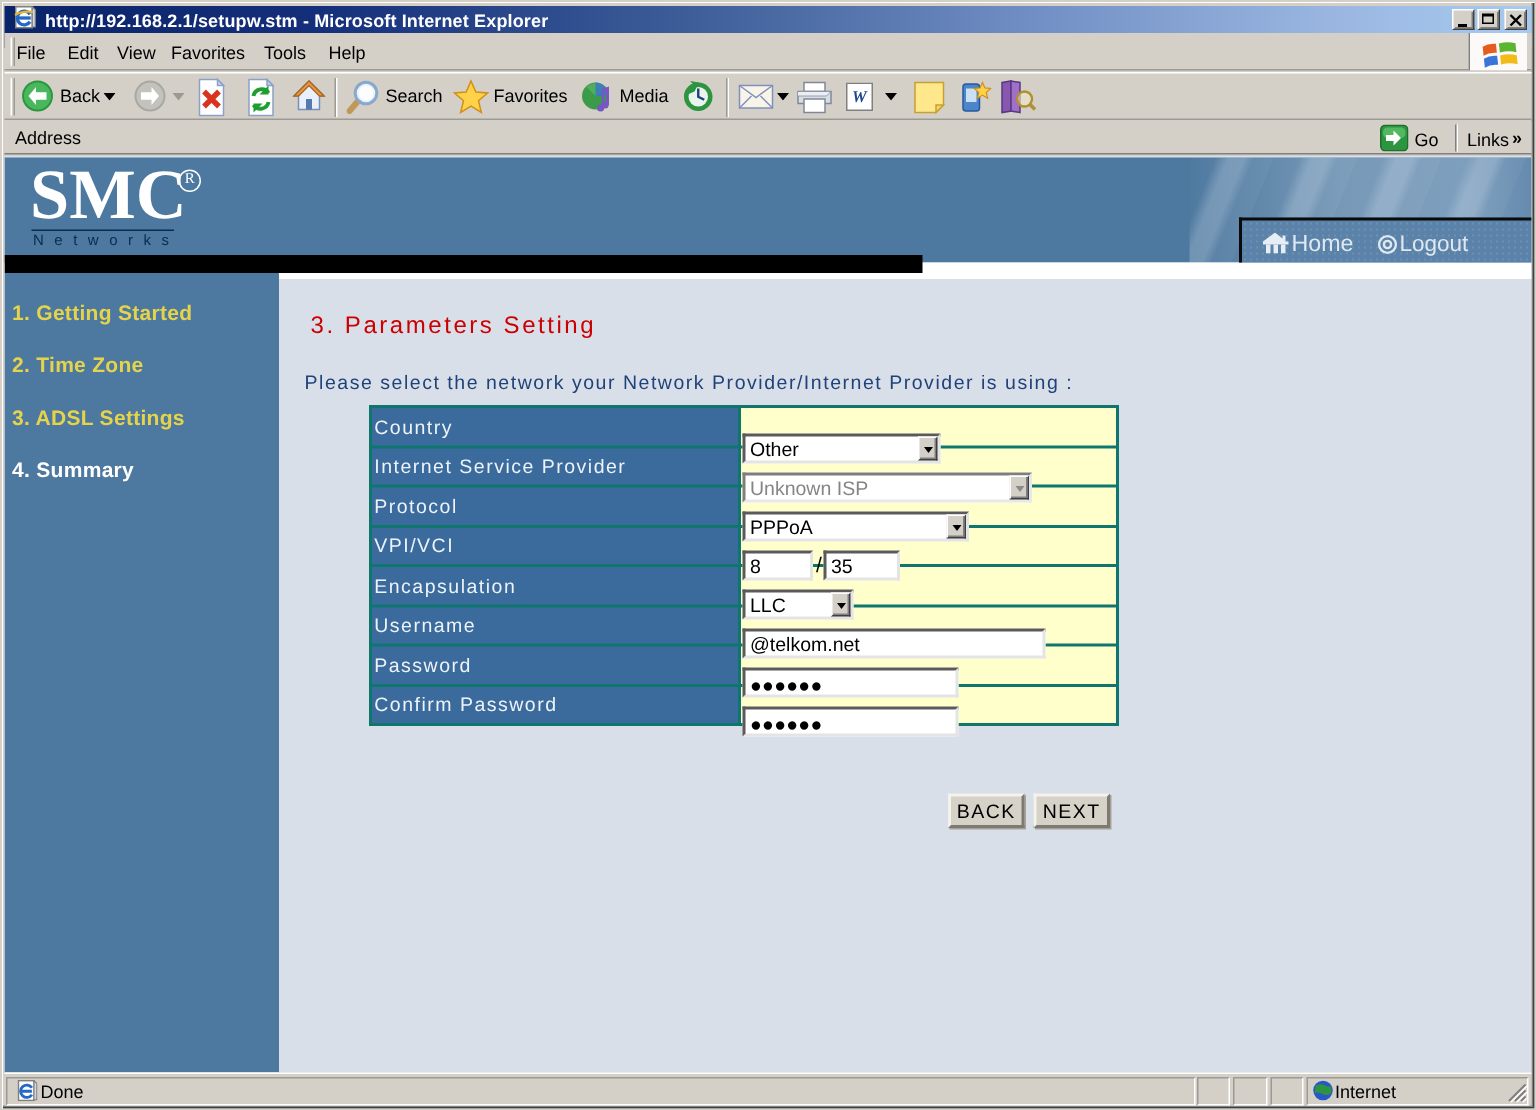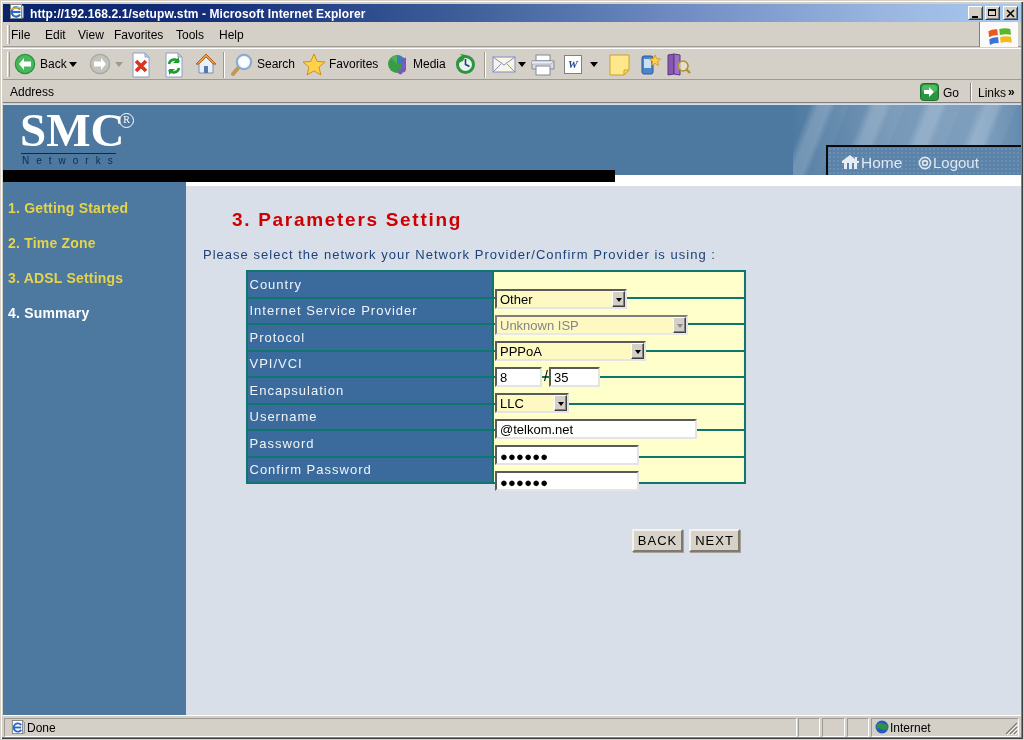--- a/index.html
+++ b/index.html
@@ -43,30 +43,30 @@
 #smcr { left:116px; top:8px; width:15px; height:15px; border:1.5px solid #fff; border-radius:50%; color:#fff; font-size:10px; text-align:center; line-height:12px; font-family:"Liberation Serif",serif; }
 #smcline { left:18px; top:47.5px; width:95px; height:1.5px; background:#0c2b50; }
 #smcnet { left:19px; top:50px; font-size:10px; color:#0c2b50; letter-spacing:7px; }
 #homebar { left:823px; top:41px; width:195px; height:30px; background:#5b83a9;
   background-image:radial-gradient(rgba(255,255,255,0.10) 0.8px, rgba(255,255,255,0) 1px);
   background-size:4px 4px; border-left:2px solid #0a0a0a; border-top:2px solid #0a0a0a; }
 #blackbar { left:0; top:66px; width:612px; height:12px; background:#000; }
 #whitestrip { left:0; top:71px; width:1018px; height:11px; background:#fff; }
 #sidebar { left:0; top:78px; width:183px; height:533px; background:#4d789f; }
 .nav { left:5px; font-weight:bold; font-size:14px; color:#e5d44b; letter-spacing:0.2px; white-space:nowrap; }
-#heading { left:204px; top:105px; font-size:19px; font-weight:bold; color:#cc0000; letter-spacing:1.7px;margin-left:25px; }
+#heading { left:204px; top:105px; font-size:16px; font-weight:normal; color:#cc0000; letter-spacing:1.7px; }
 #desc { left:200px; top:143px; font-size:13px; color:#1e4279; letter-spacing:1.02px; }
 
 
 #ftable { left:243px; top:166px; border-spacing:2px; background:#0f766e; }
 #ftable td { height:24.5px; font-size:13px; }
 #ftable td.lbl { width:244px; background:#3b6b9d; color:#eef3f8; letter-spacing:1px; padding-left:1.5px; }
 #ftable td.val { width:250px; background:#ffffcc; }
 
-.sel { position:absolute; background:#fef9c3; height:20px; border:2px solid; border-color:#5a5a5a #e4e4e4 #e4e4e4 #5a5a5a; font-size:13px; }
+.sel { position:absolute; background:#ffffff; height:20px; border:2px solid; border-color:#5a5a5a #e4e4e4 #e4e4e4 #5a5a5a; font-size:13px; }
 .sel span { position:absolute; left:3px; top:1px; }
 .dd { position:absolute; right:0; top:0; width:13px; height:16px; background:#d4d0c8;
   border:1px solid; border-color:#fff #404040 #404040 #fff; box-shadow:inset -1px -1px 0 #808080; }
 .dd:after { content:""; position:absolute; left:3px; top:6px; border:3.5px solid transparent; border-top:4px solid #000; }
 .dis span { color:#858585; }
 .dis { border-color:#7e7e7e #e8e8e8 #e8e8e8 #7e7e7e; }
 .dis .dd:after { border-top-color:#8a8a8a; }
 .inp { position:absolute; background:#fff; height:20px; border:2px solid; border-color:#5a5a5a #e4e4e4 #e4e4e4 #5a5a5a; font-size:13px; padding:1px 0 0 3px; }
 
 .btn { position:absolute; width:51px; height:23px; background:#d6d2c8; text-align:center;
@@ -276,21 +276,21 @@
     <span class="abs" style="left:105px;top:7px;color:#dfe8f1;font-size:15px;letter-spacing:0px">Logout</span>
   </div>
   <div id="blackbar" class="abs"></div>
   <div id="sidebar" class="abs">
     <span class="nav abs" style="top:18px">1. Getting Started</span>
     <span class="nav abs" style="top:53px">2. Time Zone</span>
     <span class="nav abs" style="top:88px">3. ADSL Settings</span>
     <span class="nav abs" style="top:123px;color:#fff">4. Summary</span>
   </div>
   <span id="heading" class="abs">3. Parameters Setting</span>
-  <span id="desc" class="abs">Please select the network your Network Provider/Confirm Provider is using :</span>
+  <span id="desc" class="abs">Please select the network your Network Provider/Internet Provider is using :</span>
 
   <table id="ftable" class="abs">
     <tbody>
         <tr>
           <td class="lbl">Country</td>
           <td class="val"></td>
         </tr>
     <tr>
           <td class="lbl">Internet Service Provider</td>
           <td class="val"></td>

